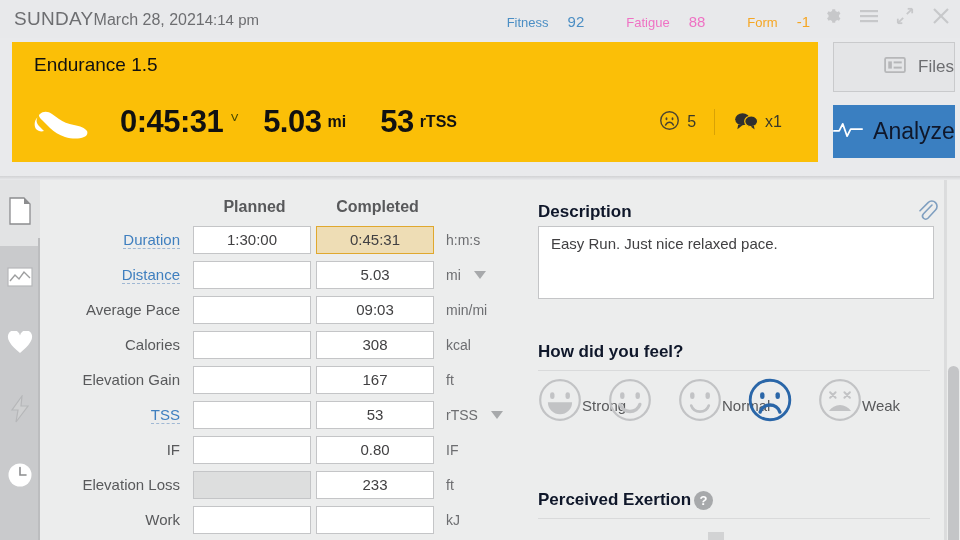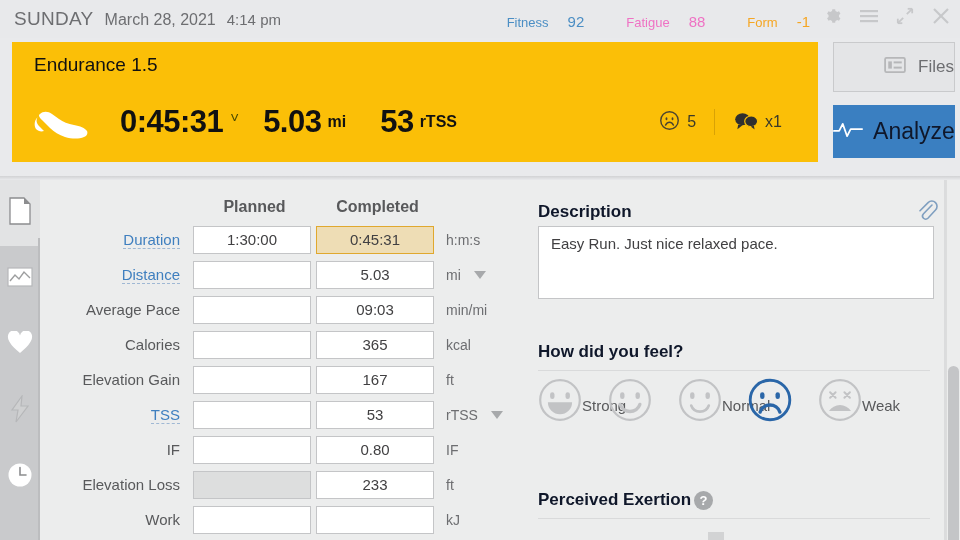--- a/index.html
+++ b/index.html
@@ -11,21 +11,21 @@
     -webkit-font-smoothing: antialiased;
   }
   .app { position: relative; width: 960px; height: 540px; }
 
   
   .topbar {
     position: absolute; left: 0; top: 0; width: 960px; height: 38px;
     background: #e8e9eb;
     display: flex; align-items: center;
   }
-  .date-block { display: flex; align-items: baseline; padding-left: 14px; gap: 11px; }
+  .date-block { display: flex; align-items: baseline; padding-left: 14px; }
   .dow { font-size: 19px; color: #6d6e71; letter-spacing: .3px; }
   .date-long { font-size: 16px; color: #6d6e71; }
   .time { font-size: 15px; color: #6d6e71; }
 
   .metrics { position: absolute; right: 150px; top: 13px; display: flex; align-items: baseline; gap: 19px; font-size: 13.5px; }
   .metrics .lab { font-size: 13px; }
   .metrics .val { font-size: 15px; }
   .m-fitness { color: #4b8ec4; }
   .m-fatigue { color: #ef72c4; }
   .m-form { color: #f5a623; }
@@ -352,21 +352,21 @@
             <div class="fld">09:03</div>
             <div class="runit">
               <span>min/mi</span>
             </div>
           </div>
           <div class="row">
             <div class="rlabel-wrap">
               <span class="rlabel" style="width: auto; padding-right: 0px;">Calories</span>
             </div>
             <div class="fld planned"></div>
-            <div class="fld">365</div>
+            <div class="fld">308</div>
             <div class="runit">
               <span>kcal</span>
             </div>
           </div>
           <div class="row">
             <div class="rlabel-wrap">
               <span class="rlabel" style="width: auto; padding-right: 0px;">Elevation Gain</span>
             </div>
             <div class="fld planned"></div>
             <div class="fld">167</div>

